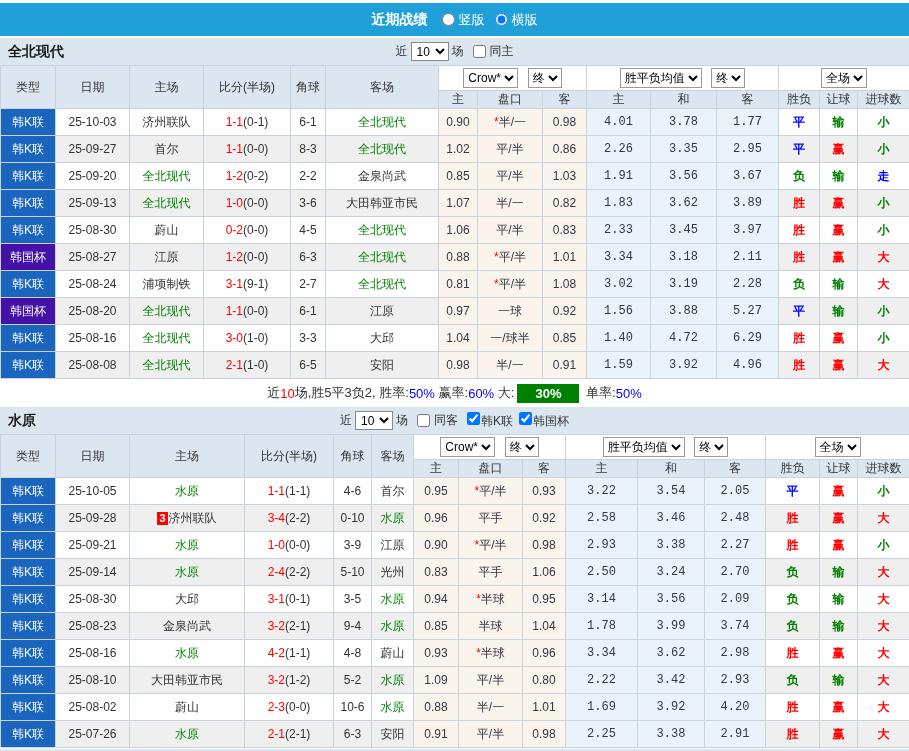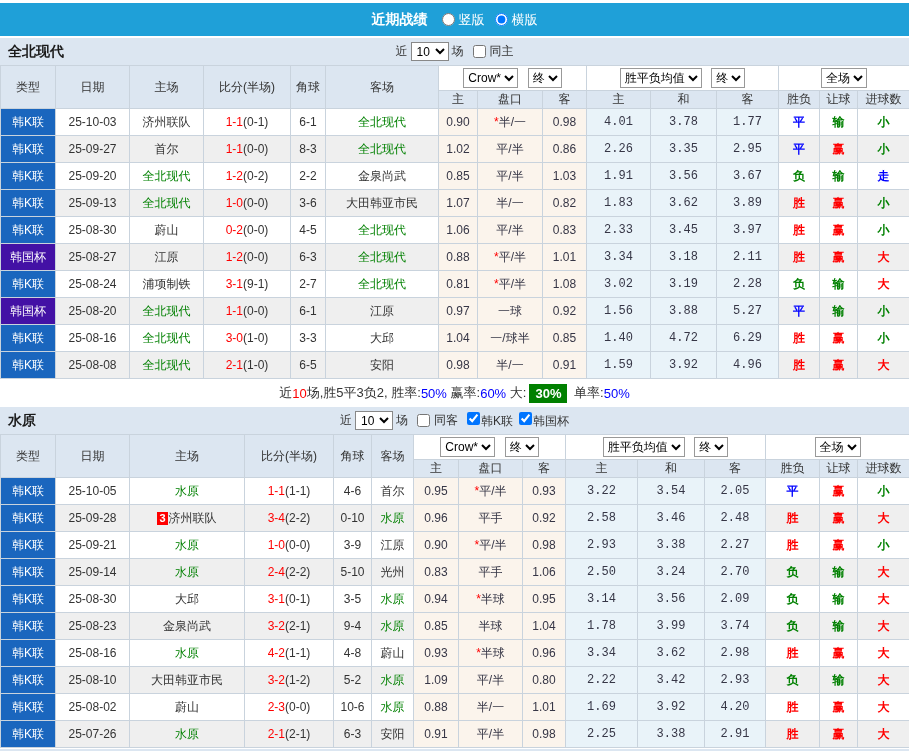--- a/index.html
+++ b/index.html
@@ -66,21 +66,21 @@
   .res-blue { color: #0000FF; font-weight: bold; }
   .res-green { color: #008000; font-weight: bold; }
 
   .summary {
     height: 28px; background: #fff; display: flex; align-items: center; justify-content: center;
     font-size: 13px;
   }
   .sum-dark { color: #333; white-space: pre; }
   .sum-red { color: #FF0000; }
   .sum-blue { color: #0000FF; }
-  .sum-greenbox { background: #008000; color: #fff; font-weight: bold; padding: 2px 6px; margin: 0 3px; }
+  .sum-greenbox { background: #008000; color: #fff; font-weight: bold; padding: 2px 18px; margin: 0 3px; }
 
   .bottom-strip { height: 6px; background: #DCE6F1; margin-top: 1px; }
 </style>
 </head>
 <body>
 
 <div class="top-strip"></div>
 
 <div class="topbar">
   <span class="title">近期战绩</span>

